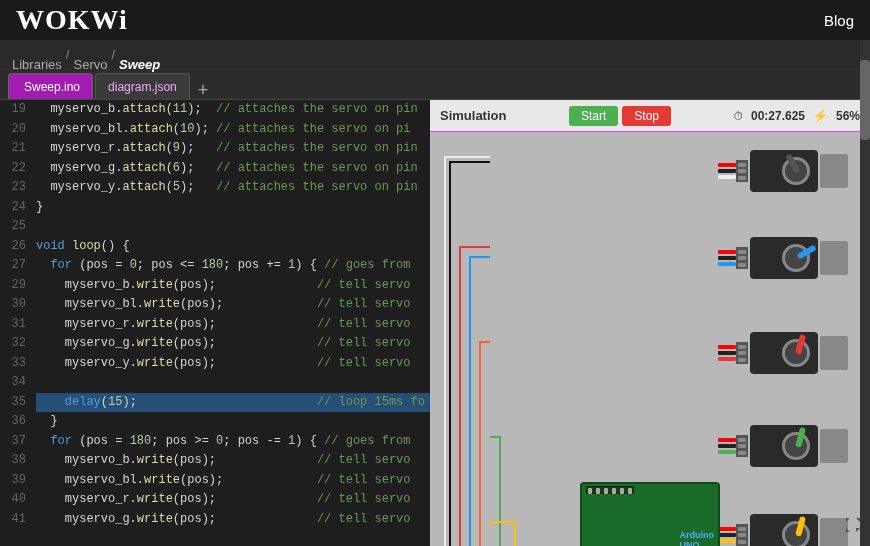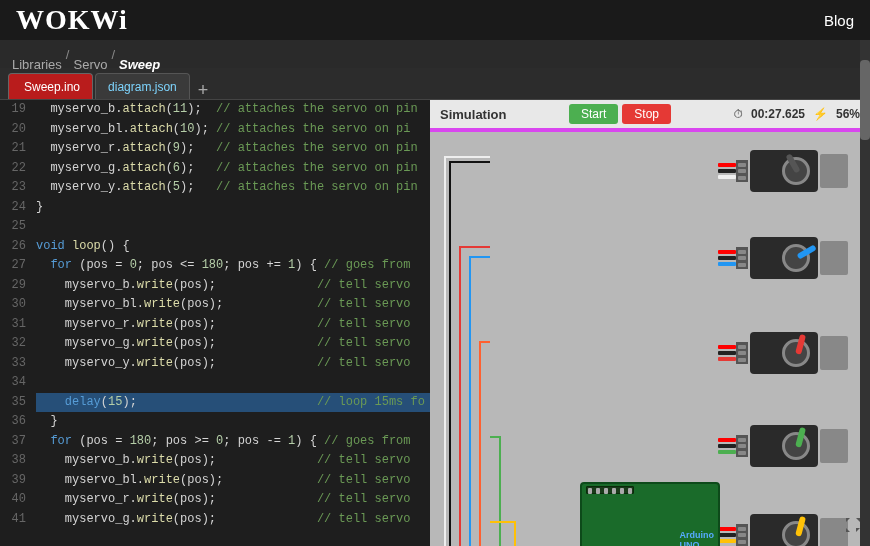--- a/index.html
+++ b/index.html
@@ -46,34 +46,34 @@
     #tabs-bar {
       background: #2c2c2c;
       height: 32px;
       display: flex;
       align-items: flex-end;
       padding: 0 8px;
       border-bottom: 1px solid #444;
     }
     .tab {
       background: #3a3a3a;
-      color: #7dd3fc;
+      color: #f0abfc;
       padding: 4px 12px;
       font-size: 12px;
       border-radius: 4px 4px 0 0;
       margin-right: 2px;
       cursor: pointer;
       border: 1px solid #555;
       border-bottom: none;
       height: 26px;
       display: flex;
       align-items: center;
     }
     .tab.active {
-      background: #b91c1c;
+      background: #a21caf;
       color: #fff;
       border-color: #666;
       padding-left: 15px;
     }
     .tab-add {
       background: transparent;
       color: #aaa;
       border: none;
       font-size: 18px;
       cursor: pointer;
@@ -134,21 +134,21 @@
       background: #c8c8c8;
       position: relative;
       overflow: hidden;
     }
     #sim-header {
       background: #e8e8e8;
       height: 32px;
       display: flex;
       align-items: center;
       padding: 0 10px;
-      border-bottom: 4px solid #d946ef;
+      border-bottom: 1px solid #d946ef;
       justify-content: space-between;
     }
     #sim-title {
       font-size: 13px;
       font-weight: bold;
       color: #333;
     }
     #sim-controls {
       display: flex;
       gap: 4px;

